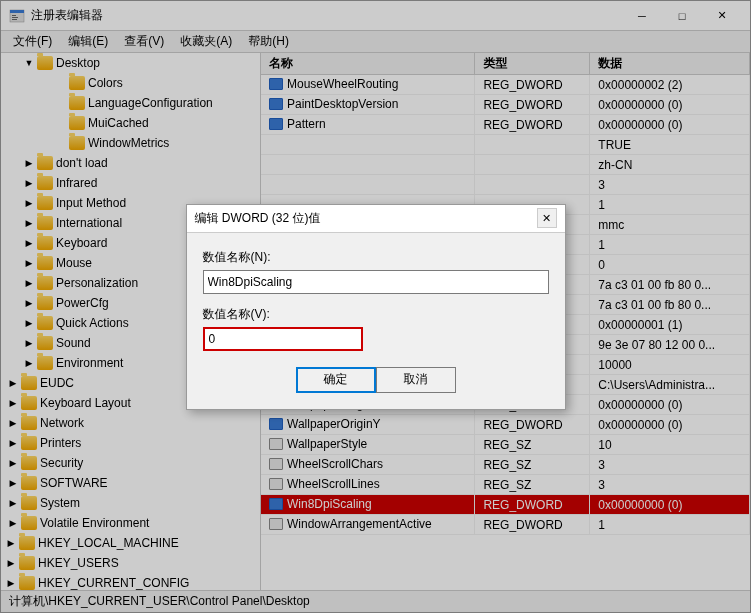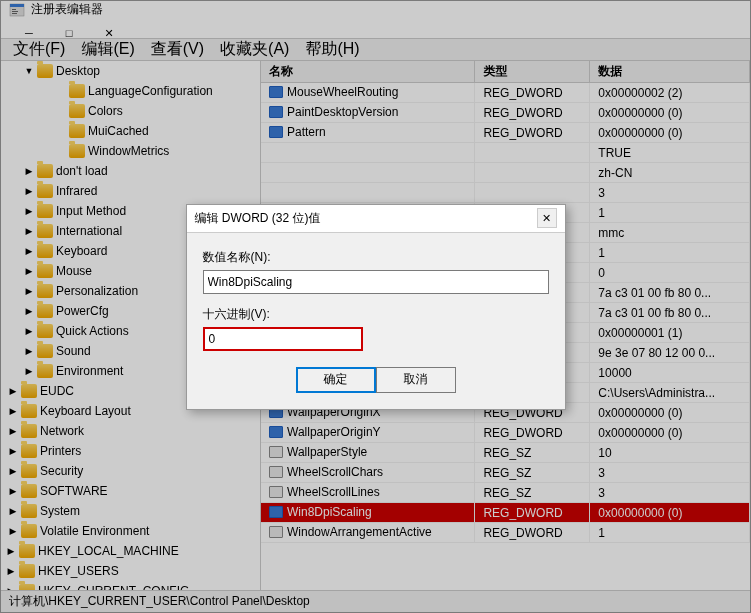--- a/index.html
+++ b/index.html
@@ -14,26 +14,26 @@
     .window {
       width: 751px;
       height: 613px;
       background: #f0f0f0;
       border: 1px solid #999;
       display: flex;
       flex-direction: column;
     }
     .titlebar {
       background: #fff;
-      height: 38px;
-      display: flex;
+      height: 30px;
+      display: flex;
+      align-items: center;
       padding: 0 8px;
       border-bottom: 1px solid #ccc;
       justify-content: space-between;
-      flex-direction: column;
     }
     .titlebar-left {
       display: flex;
       align-items: center;
       gap: 6px;
     }
     .titlebar-controls {
       display: flex;
       gap: 0;
     }
@@ -52,21 +52,21 @@
       background: #f0f0f0;
       height: 22px;
       display: flex;
       align-items: center;
       padding: 0 4px;
       border-bottom: 1px solid #ccc;
     }
     .menu-item {
       padding: 2px 8px;
       cursor: pointer;
-      font-size: 16px;
+      font-size: 12px;
     }
     .content-area {
       display: flex;
       flex: 1;
       overflow: hidden;
     }
     .tree-panel {
       width: 260px;
       background: #fff;
       border-right: 1px solid #ccc;
@@ -327,26 +327,26 @@
 
       <div class="tree-item" style="padding-left: 20px; background: #fff;">
         <span class="tree-expand">▼</span>
         <span class="folder-icon folder-yellow"></span>
         <span class="tree-label">Desktop</span>
       </div>
 
       <div class="tree-item" style="padding-left: 52px;">
         <span class="tree-expand"></span>
         <span class="folder-icon folder-yellow"></span>
-        <span class="tree-label">LanguageConfiguration</span>
+        <span class="tree-label">Colors</span>
       </div>
       <div class="tree-item" style="padding-left: 52px;">
         <span class="tree-expand"></span>
         <span class="folder-icon folder-yellow"></span>
-        <span class="tree-label">Colors</span>
+        <span class="tree-label">LanguageConfiguration</span>
       </div>
       <div class="tree-item" style="padding-left: 52px;">
         <span class="tree-expand"></span>
         <span class="folder-icon folder-yellow"></span>
         <span class="tree-label">MuiCached</span>
       </div>
       <div class="tree-item" style="padding-left: 52px;">
         <span class="tree-expand"></span>
         <span class="folder-icon folder-yellow"></span>
         <span class="tree-label">WindowMetrics</span>
@@ -640,21 +640,21 @@
       <span class="modal-title">编辑 DWORD (32 位)值</span>
       <button class="modal-close">✕</button>
     </div>
     <div class="modal-body">
       <div class="modal-field-group">
         <label class="modal-label">数值名称(N):</label>
         <input type="text" class="modal-input" value="Win8DpiScaling" readonly="" style="">
       </div>
       <div class="modal-row">
         <div class="modal-left">
-          <label class="modal-label">十六进制(V):</label>
+          <label class="modal-label">数值名称(V):</label>
           <input type="text" class="modal-input-value" value="0" style="">
         </div>
       </div>
       <div class="modal-buttons">
         <button class="modal-btn default">确定</button>
         <button class="modal-btn">取消</button>
       </div>
     </div>
   </div>
 </div>

